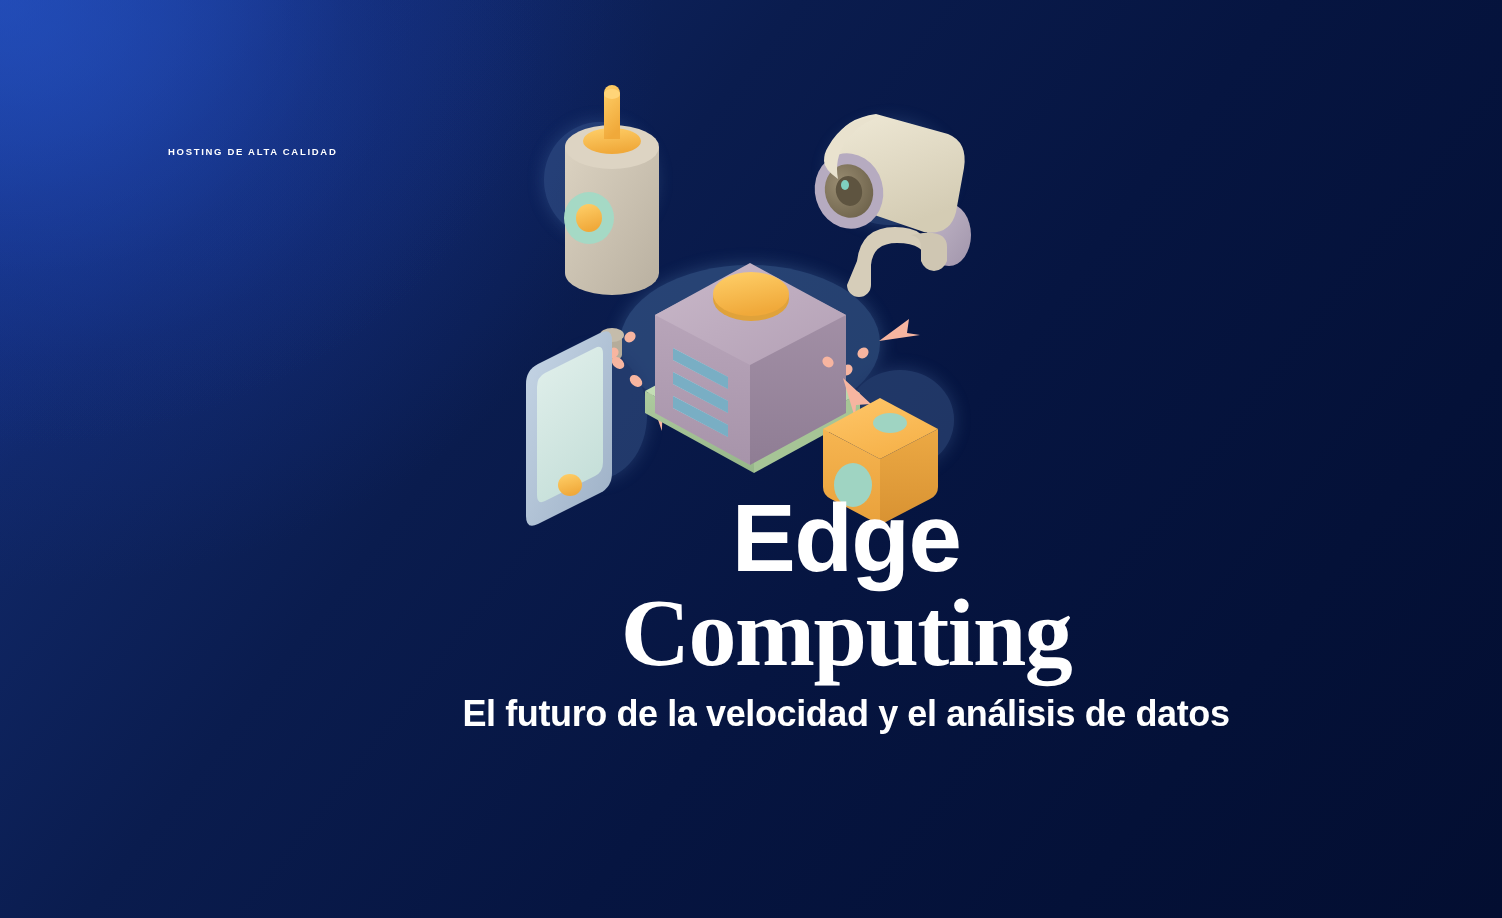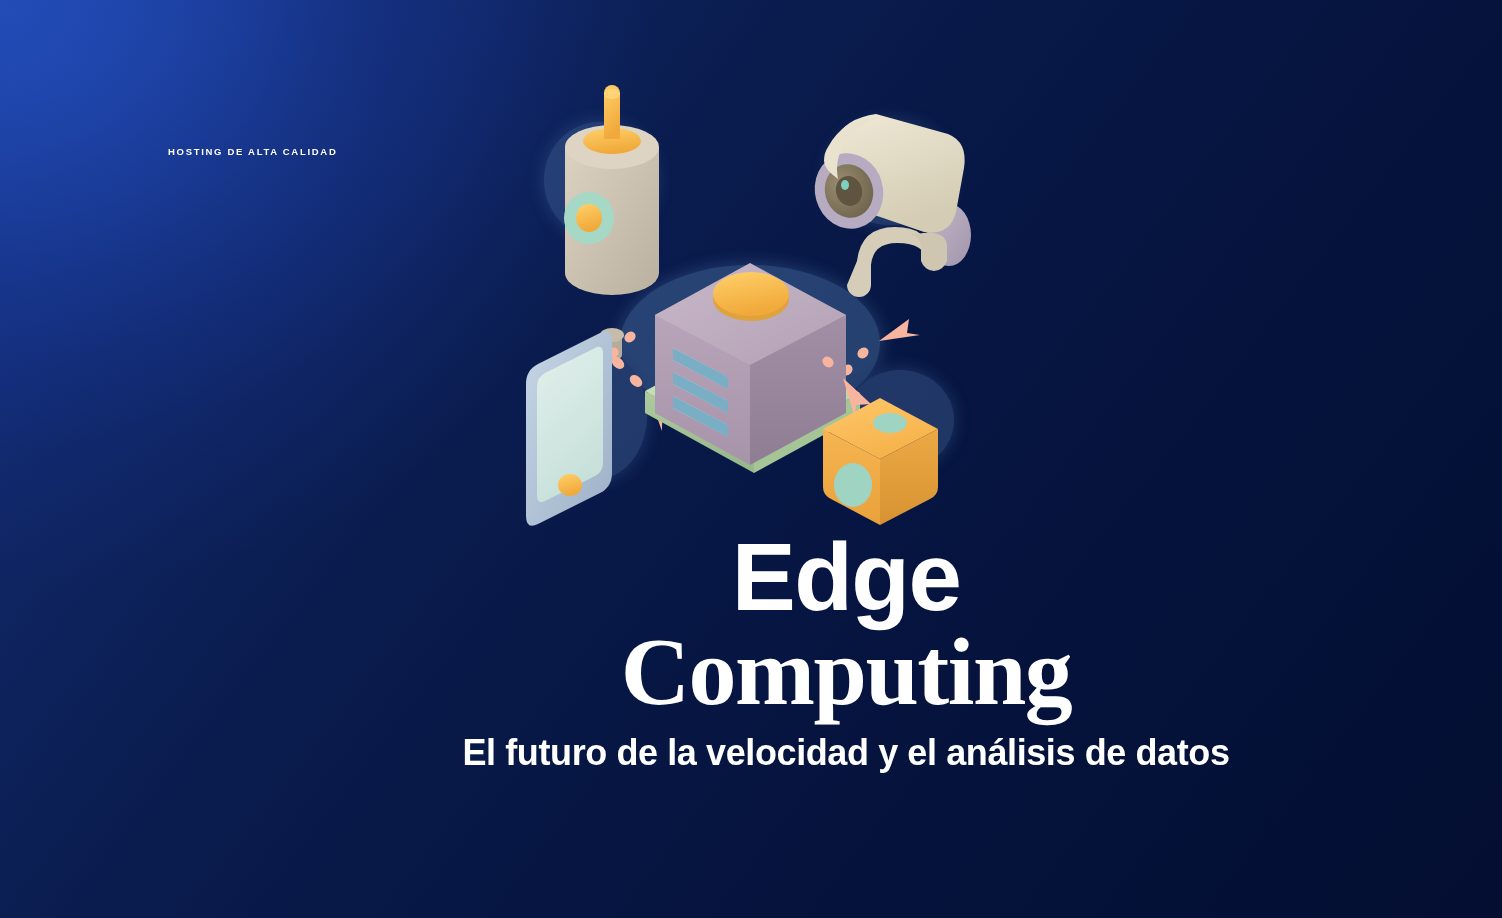--- a/index.html
+++ b/index.html
@@ -59,21 +59,21 @@
     left:505px; top:85px;
     width:490px; height:420px;
     z-index:4;
   }
   .illus svg { display:block; width:490px; height:420px; overflow:visible; }
 
   
   .textblock {
     position:absolute;
     left:0; right:0;
-    top:531px;
+    top:492px;
     text-align:center;
     z-index:7;
   }
   .title {
     color:#ffffff;
     font-size:96px;
     font-weight:bold;
     line-height:0.98;
     letter-spacing:-1.5px;
     padding-left:190px;

